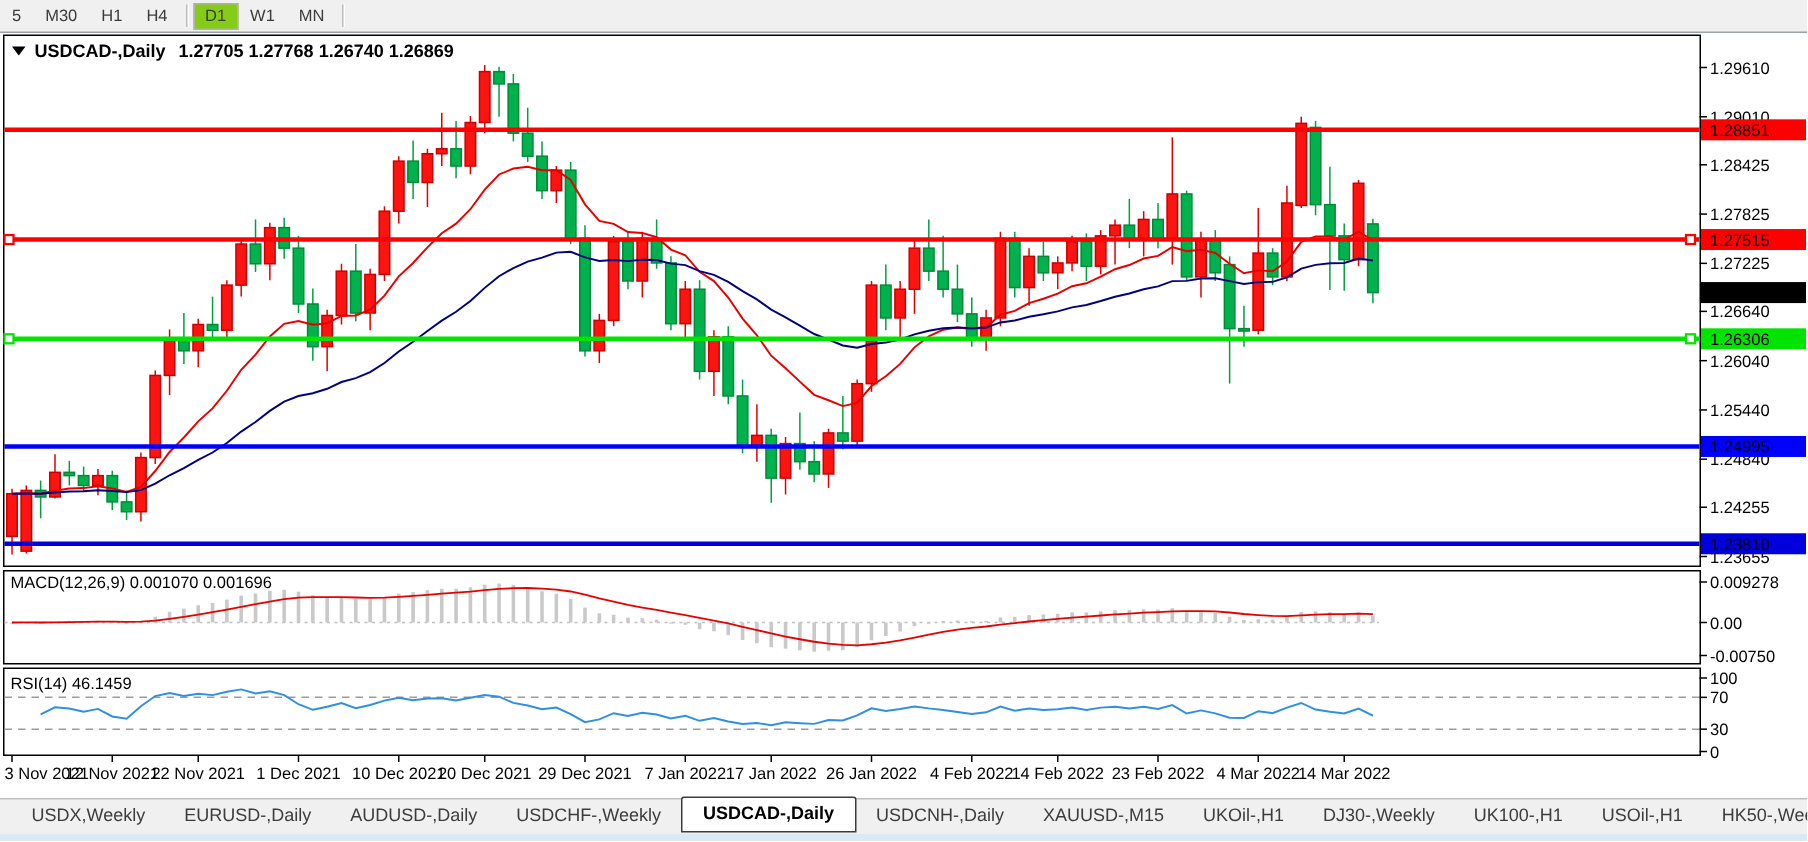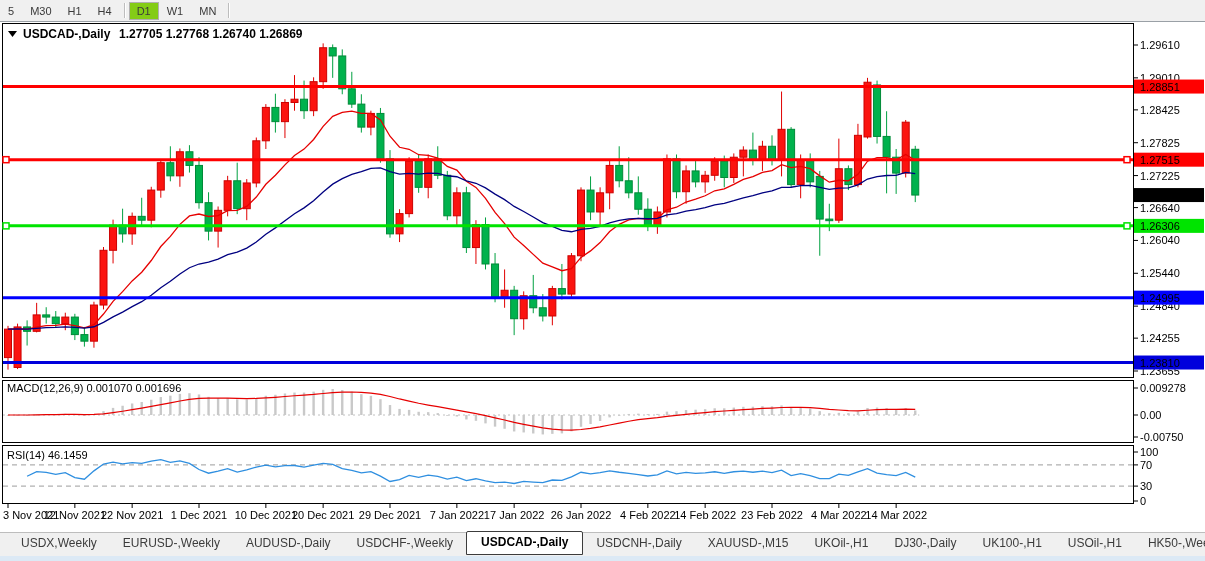--- a/index.html
+++ b/index.html
@@ -440,35 +440,35 @@
     <path d="M8,31 L17,31 L12.5,37 Z" fill="#000"></path>
     <text x="23" y="38" class="ttl">USDCAD-,Daily</text>
     <text x="119" y="38" class="ttl">1.27705 1.27768 1.26740 1.26869</text>
     <text x="7" y="392" class="lbl">MACD(12,26,9) 0.001070 0.001696</text>
     <text x="7" y="459" class="lbl">RSI(14) 46.1459</text>
   </svg>
 
   <div class="tabbar">
       <div class="tab">USDX,Weekly</div>
       <div class="tabdiv"></div>
-      <div class="tab">EURUSD-,Weekly</div>
+      <div class="tab">EURUSD-,Daily</div>
       <div class="tabdiv"></div>
       <div class="tab">AUDUSD-,Daily</div>
       <div class="tabdiv"></div>
       <div class="tab">USDCHF-,Weekly</div>
       <div class="tabdiv"></div>
       <div class="tab active">USDCAD-,Daily</div>
       <div class="tabdiv"></div>
       <div class="tab">USDCNH-,Daily</div>
       <div class="tabdiv"></div>
       <div class="tab">XAUUSD-,M15</div>
       <div class="tabdiv"></div>
       <div class="tab">UKOil-,H1</div>
       <div class="tabdiv"></div>
-      <div class="tab">DJ30-,Daily</div>
+      <div class="tab">DJ30-,Weekly</div>
       <div class="tabdiv"></div>
       <div class="tab">UK100-,H1</div>
       <div class="tabdiv"></div>
       <div class="tab">USOil-,H1</div>
       <div class="tabdiv"></div>
       <div class="tab">HK50-,Weekly</div>
       <div class="tab-arrows">
         <span>◄</span>
       </div>
     </div>

